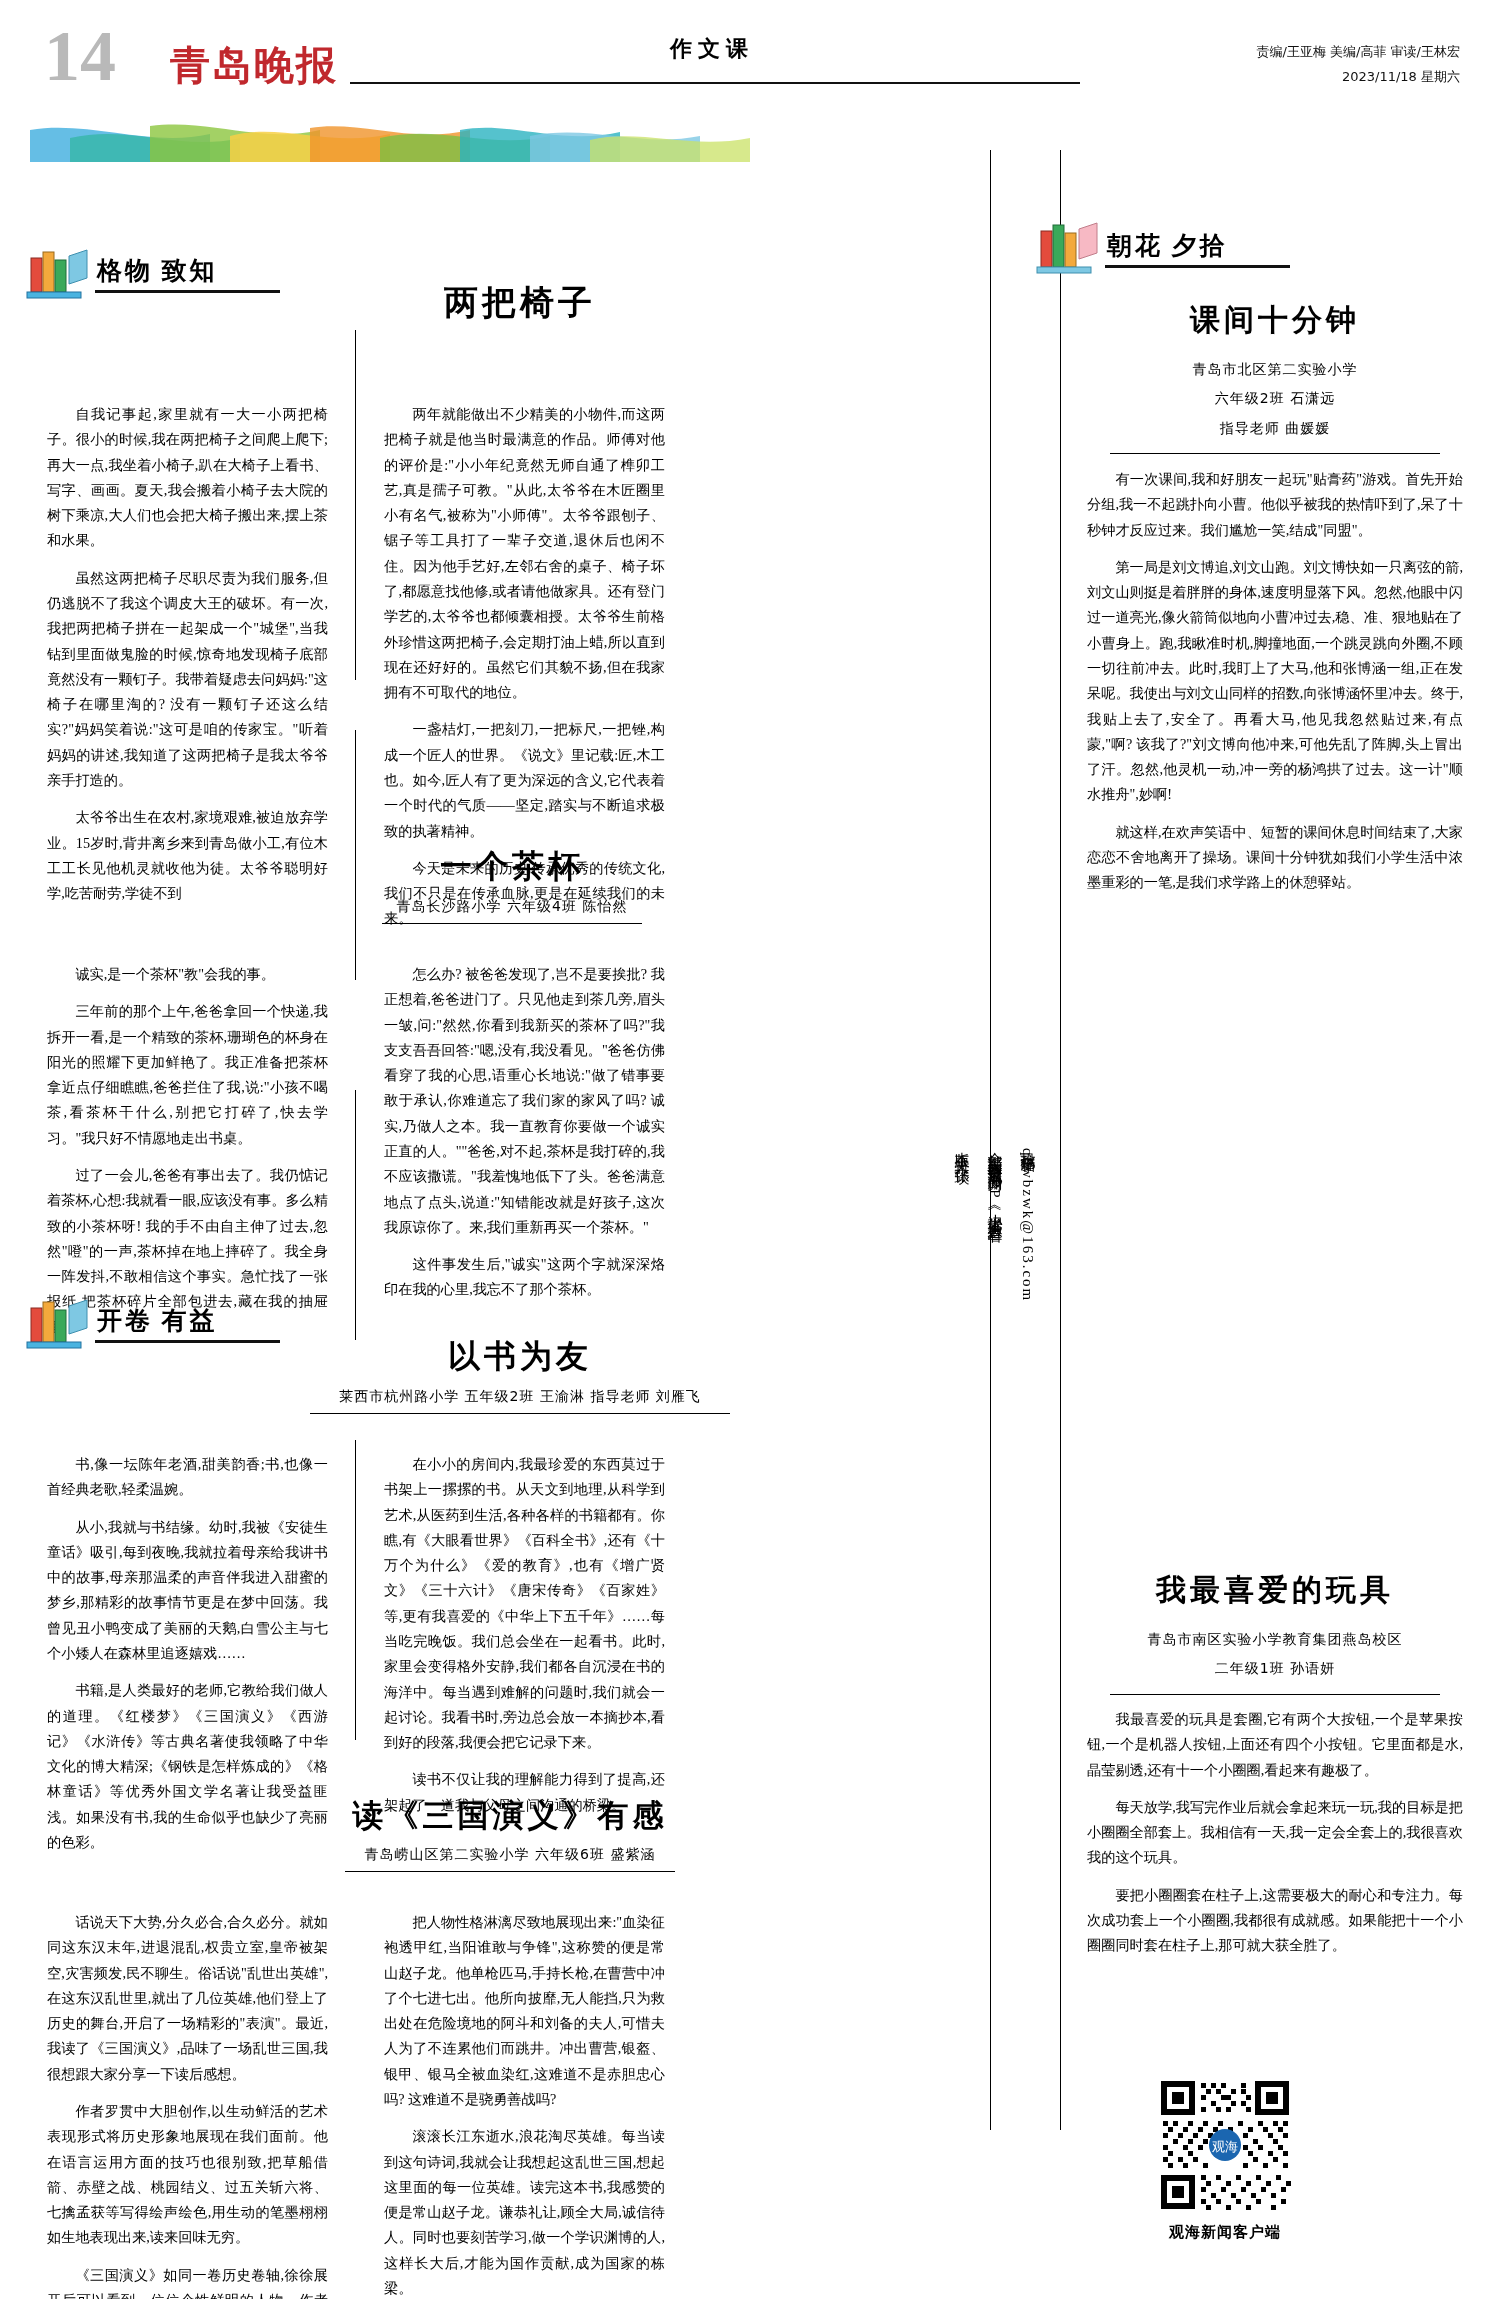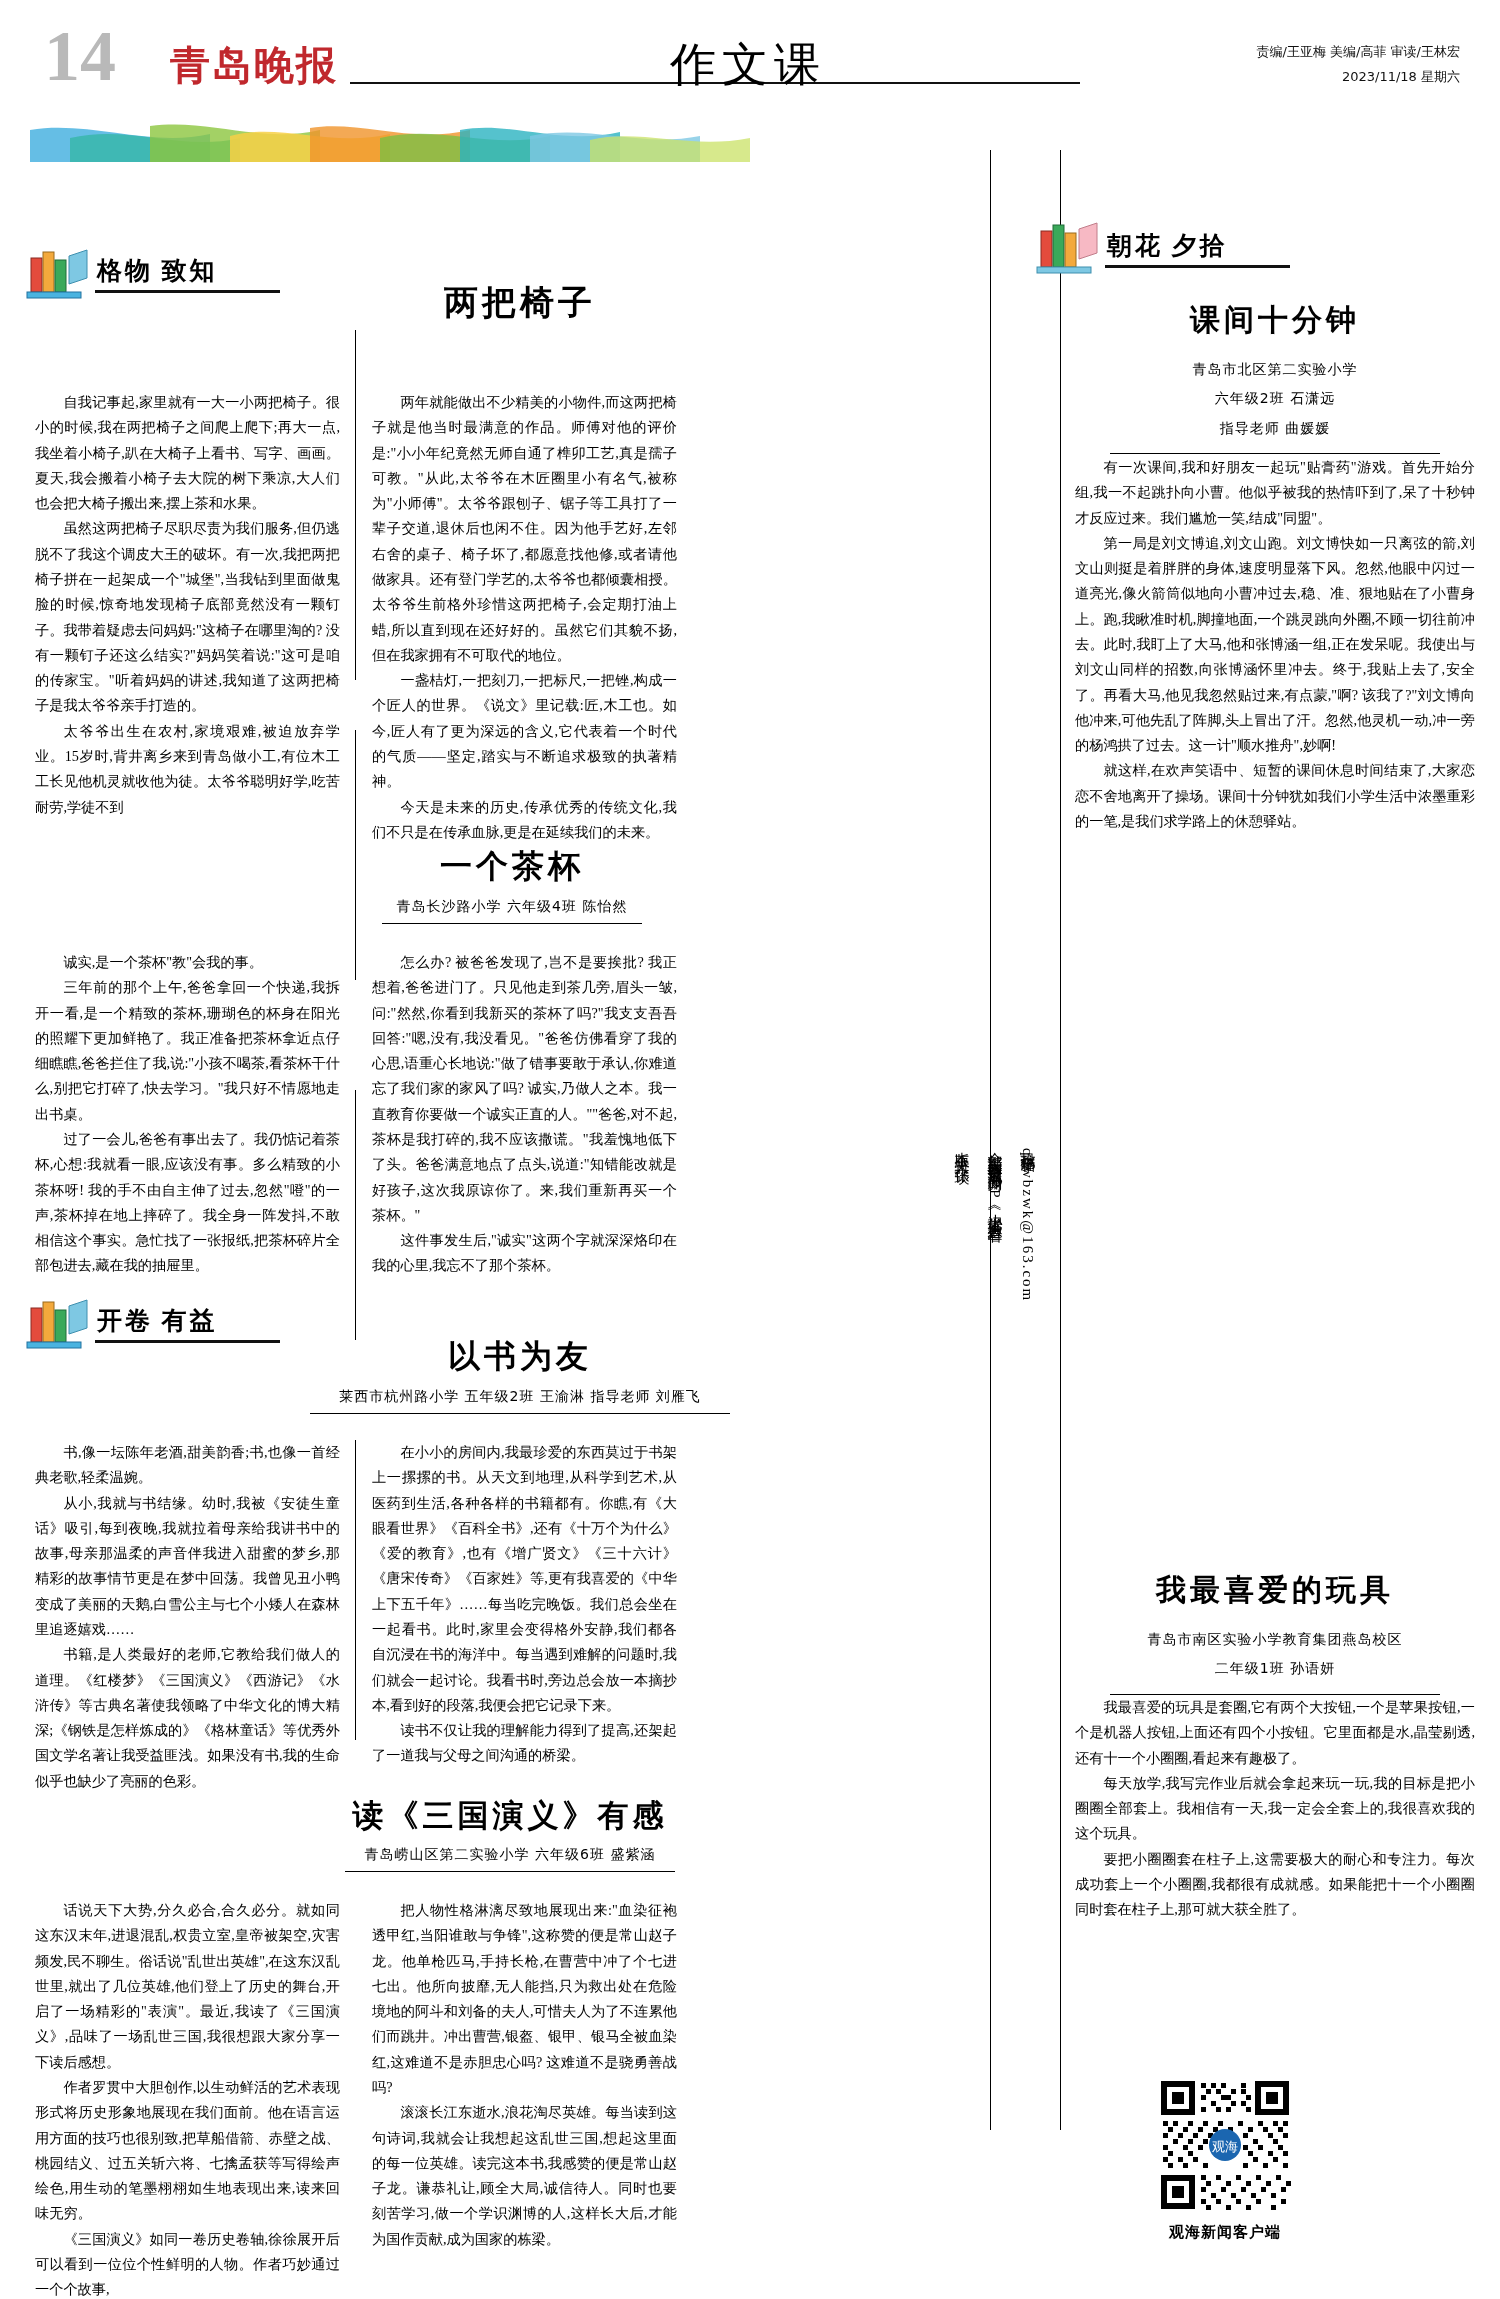--- a/index.html
+++ b/index.html
@@ -26,21 +26,21 @@
     letter-spacing:2px;
     font-family:"DejaVu Sans",sans-serif;
     padding:2px 8px;
     white-space:nowrap;
   }
   .masthead-rule{
     position:absolute;left:350px;top:82px;width:730px;height:2px;background:#111;
   }
   .section-title{
     position:absolute;left:670px;top:34px;
-    font-size:46px;font-weight:normal;letter-spacing:6px;
+    font-size:22px;font-weight:bold;letter-spacing:6px;
     font-family:"Liberation Serif",serif;
   }
   .credits{
     position:absolute;right:40px;top:40px;text-align:right;
     font-size:13px;line-height:1.9;color:#111;
   }
 
   
   .banner{
     position:absolute;left:30px;top:118px;width:760px;height:52px;
@@ -73,21 +73,21 @@
     display:block;width:260px;height:1px;background:#000;margin:7px auto 0;
   }
 
   
   .col-text{
     font-size:14.2px;line-height:1.78;text-align:justify;
     font-family:"Liberation Serif",serif;
     color:#000;
     text-justify:inter-ideograph;
   }
-  .col-text p{margin:0;text-indent:2em;}
+  .col-text p{margin:12px;text-indent:2em;}
 
   
   .vert-promo{
     position:absolute;left:1010px;top:1140px;
     width:34px;height:860px;
     writing-mode:vertical-rl;
     font-size:15px;letter-spacing:2px;line-height:2.2;
     font-family:"Liberation Serif",serif;
     white-space:nowrap;
   }

